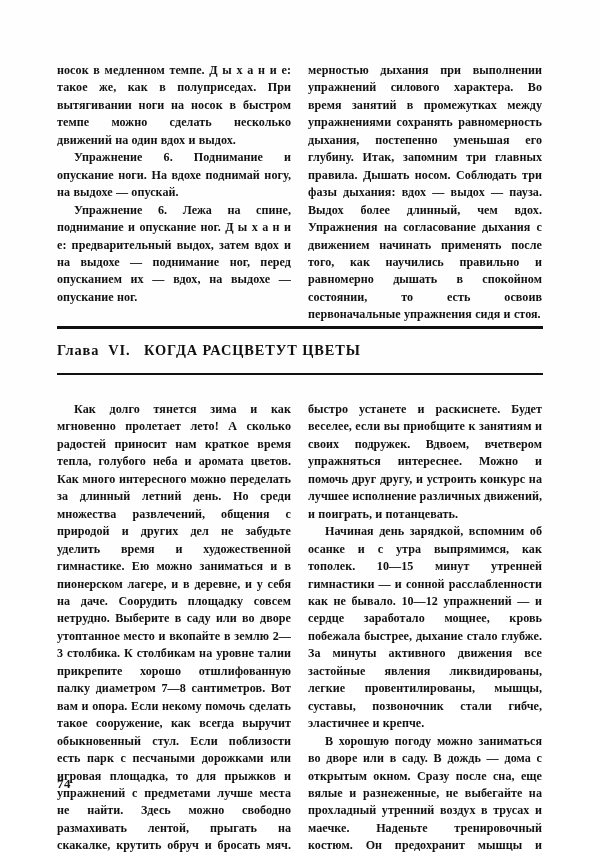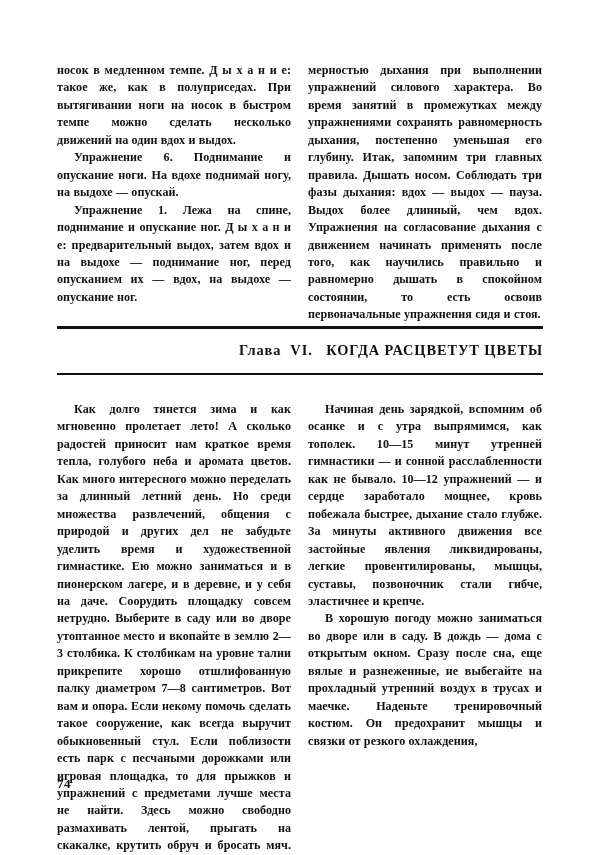--- a/index.html
+++ b/index.html
@@ -73,21 +73,21 @@
   .rule {
     width: 486px;
     height: 2.6px;
     background: #111111;
   }
   .rule-top { margin-bottom: 0; }
   .chapter-title-wrap {
     height: 44px;
     display: flex;
     align-items: center;
-    justify-content: flex-end;
+    justify-content: flex-start;
   }
   .chapter-title {
     font-weight: 700;
     font-size: 14.4px;
     letter-spacing: 0.9px;
     white-space: pre;
     text-align: center;
   }
 
   
@@ -102,40 +102,41 @@
 </style>
 </head>
 <body>
 
 <div class="page">
 
   <div class="cols-top">
     <div class="col">
       <p class="para cont">носок в медленном темпе. Д ы х а н и е: такое же, как в полуприседах. При вытягивании ноги на носок в быстром темпе можно сделать несколько движений на один вдох и выдох.</p>
       <p class="para indent">Упражнение 6. Поднимание и опускание ноги. На вдохе поднимай ногу, на выдохе — опускай.</p>
-      <p class="para indent">Упражнение 1. Лежа на спине, поднимание и опускание ног. Д ы х а н и е: предварительный выдох, затем вдох и на выдохе — поднимание ног, перед опусканием их — вдох, на выдохе — опускание ног.</p>
+      <p class="para indent">Упражнение 6. Лежа на спине, поднимание и опускание ног. Д ы х а н и е: предварительный выдох, затем вдох и на выдохе — поднимание ног, перед опусканием их — вдох, на выдохе — опускание ног.</p>
     </div>
     <div class="col">
       <p class="para cont">мерностью дыхания при выполнении упражнений силового характера. Во время занятий в промежутках между упражнениями сохранять равномерность дыхания, постепенно уменьшая его глубину. Итак, запомним три главных правила. Дышать носом. Соблюдать три фазы дыхания: вдох — выдох — пауза. Выдох более длинный, чем вдох. Упражнения на согласование дыхания с движением начинать применять после того, как научились правильно и равномерно дышать в спокойном состоянии, то есть освоив первоначальные упражнения сидя и стоя.</p>
     </div>
   </div>
 
   <div class="chapter">
     <div class="rule rule-top"></div>
     <div class="chapter-title-wrap">
       <div class="chapter-title">Глава  VI.   КОГДА РАСЦВЕТУТ ЦВЕТЫ</div>
     </div>
     <div class="rule rule-bottom"></div>
   </div>
 
   <div class="cols-bottom">
     <div class="col">
       <p class="para indent">Как долго тянется зима и как мгновенно пролетает лето! А сколько радостей приносит нам краткое время тепла, голубого неба и аромата цветов. Как много интересного можно переделать за длинный летний день. Но среди множества развлечений, общения с природой и других дел не забудьте уделить время и художественной гимнастике. Ею можно заниматься и в пионерском лагере, и в деревне, и у себя на даче. Соорудить площадку совсем нетрудно. Выберите в саду или во дворе утоптанное место и вкопайте в землю 2—3 столбика. К столбикам на уровне талии прикрепите хорошо отшлифованную палку диаметром 7—8 сантиметров. Вот вам и опора. Если некому помочь сделать такое сооружение, как всегда выручит обыкновенный стул. Если поблизости есть парк с песчаными дорожками или игровая площадка, то для прыжков и упражнений с предметами лучше места не найти. Здесь можно свободно размахивать лентой, прыгать на скакалке, крутить обруч и бросать мяч. Тренироваться советуем в тени. На солнце вы</p>
     </div>
     <div class="col">
+      <p class="para cont">быстро устанете и раскиснете. Будет веселее, если вы приобщите к занятиям и своих подружек. Вдвоем, вчетвером упражняться интереснее. Можно и помочь друг другу, и устроить конкурс на лучшее исполнение различных движений, и поиграть, и потанцевать.</p>
       <p class="para indent">Начиная день зарядкой, вспомним об осанке и с утра выпрямимся, как тополек. 10—15 минут утренней гимнастики — и сонной расслабленности как не бывало. 10—12 упражнений — и сердце заработало мощнее, кровь побежала быстрее, дыхание стало глубже. За минуты активного движения все застойные явления ликвидированы, легкие провентилированы, мышцы, суставы, позвоночник стали гибче, эластичнее и крепче.</p>
       <p class="para indent">В хорошую погоду можно заниматься во дворе или в саду. В дождь — дома с открытым окном. Сразу после сна, еще вялые и разнеженные, не выбегайте на прохладный утренний воздух в трусах и маечке. Наденьте тренировочный костюм. Он предохранит мышцы и связки от резкого охлаждения,</p>
     </div>
   </div>
 
   <div class="folio">74</div>
 
 </div>
 
 </body></html>

